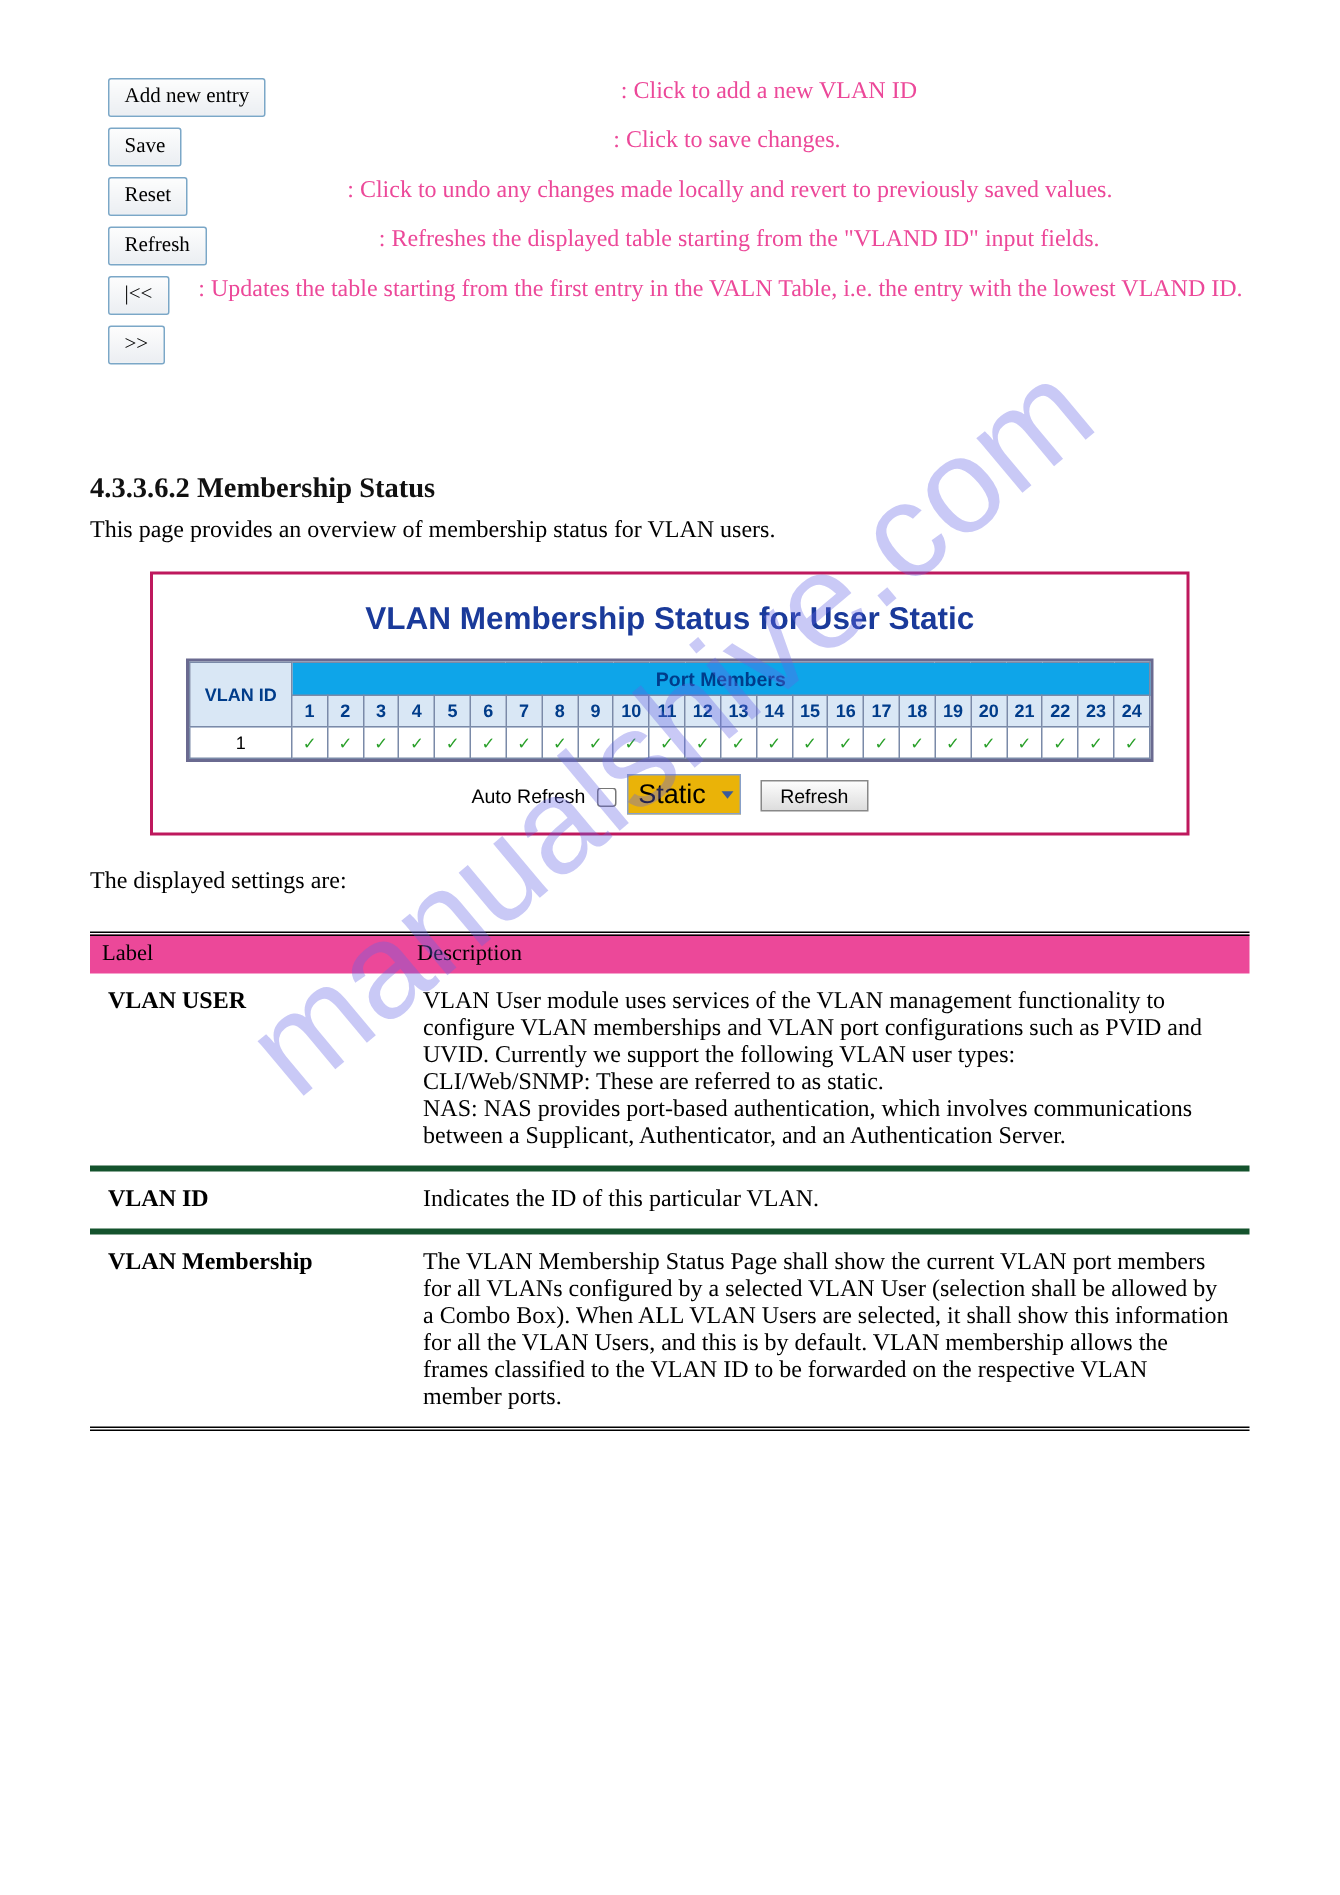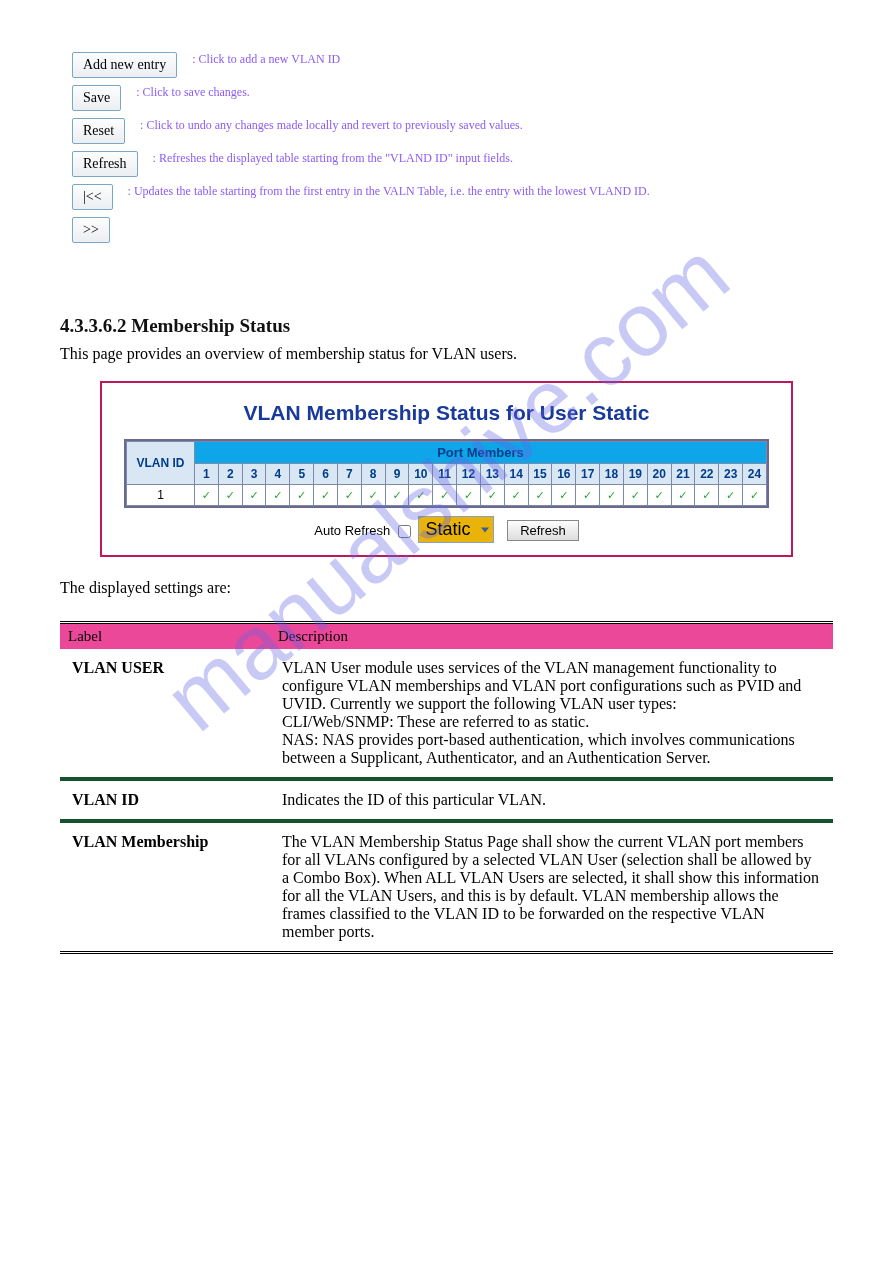--- a/index.html
+++ b/index.html
@@ -29,21 +29,21 @@
     .btn-img {
       border: 1px solid #7ba7c7;
       background: linear-gradient(#fdfdfd, #ebeef2);
       padding: 4px 10px;
       font-family: 'Times New Roman', serif;
       font-size: 14px;
       border-radius: 2px;
       box-shadow: inset 0 0 1px #fff;
       white-space: nowrap;
     }
-    .btn-desc { margin-left: 15px; font-size: 12px; color: #8b5cf6; flex: 1; }
+    .btn-desc { margin-left: 15px; font-size: 16px; color: #ec4899; flex: 1; text-align: center; }
     .heading-4 {
       font-size: 19px;
       font-weight: bold;
       color: #111;
       margin: 25px 0 8px 0;
     }
     .para { font-size: 16px; margin-bottom: 6px; }
     .ui-box {
       border: 2px solid #be185d;
       margin: 18px 40px 22px 40px;

